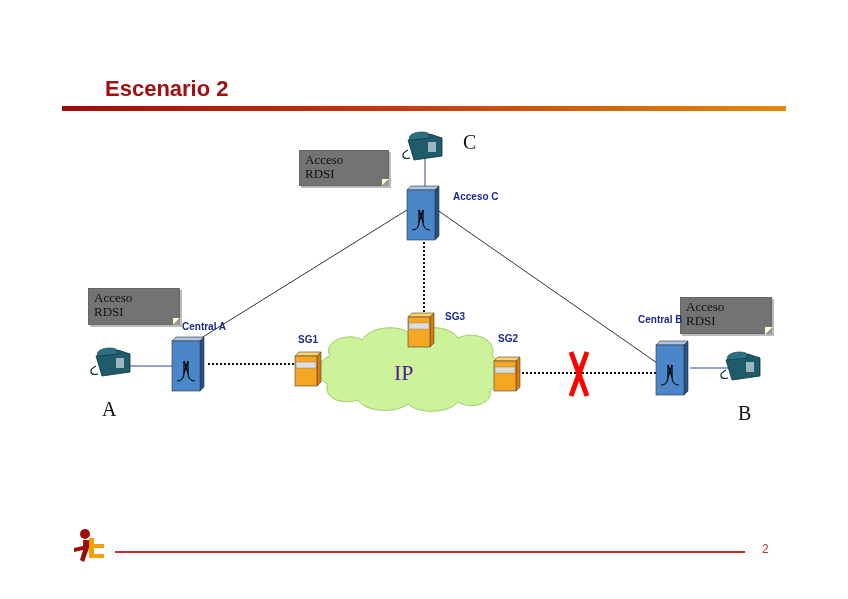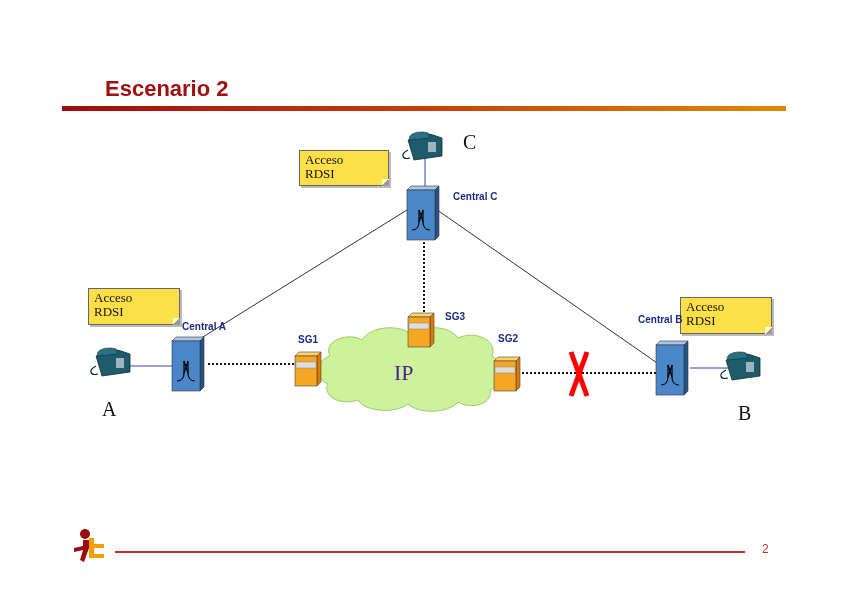--- a/index.html
+++ b/index.html
@@ -1,20 +1,20 @@
 <!DOCTYPE html>
 <html><head>
 <meta charset="utf-8">
 <style>
   html,body{margin:0;padding:0;background:#fff;}
   body{width:848px;height:599px;position:relative;overflow:hidden;font-family:"Liberation Sans",sans-serif;}
   .abs{position:absolute;}
   .title{left:105px;top:76px;font-size:22px;font-weight:bold;color:#a01010;font-family:"Liberation Sans",sans-serif;}
   .title-bar{left:62px;top:106px;width:724px;height:5px;background:linear-gradient(to right,#9b0d0d 0%,#c4400a 50%,#e08a05 100%);}
-  .note{background:#fde047;border:1px solid #666;box-shadow:2px 2px 0 #bbb;font-family:"Liberation Serif",serif;font-size:13px;line-height:14px;color:#111;padding:2px 5px;box-sizing:border-box;}
+  .note{background:#737373;border:1px solid #666;box-shadow:2px 2px 0 #bbb;font-family:"Liberation Serif",serif;font-size:13px;line-height:14px;color:#111;padding:2px 5px;box-sizing:border-box;}
   .note::after{content:"";position:absolute;right:-1px;bottom:-1px;width:7px;height:7px;background:linear-gradient(135deg,#ffffcc 50%,#999 50%);}
   .letter{font-family:"Liberation Serif",serif;font-size:20px;color:#111;}
   .clabel{font-size:10px;font-weight:bold;color:#1a2a8a;font-family:"Liberation Sans",sans-serif;}
   .sglabel{font-size:10px;font-weight:bold;color:#1a2a8a;font-family:"Liberation Sans",sans-serif;}
   .ip{font-family:"Liberation Serif",serif;font-size:22px;color:#4c1d95;text-align:right;}
   .footer-line{left:115px;top:551px;width:630px;height:2px;background:#c03030;}
   .pagenum{left:762px;top:542px;font-size:12px;color:#c03030;font-family:"Liberation Sans",sans-serif;}
   svg.net{position:absolute;left:0;top:0;}
 </style>
 </head>
@@ -114,21 +114,21 @@
 </div>
 <div class="abs note" style="left:88px;top:288px;width:92px;height:37px;">
   <div>Acceso</div>
   <div>RDSI</div>
 </div>
 <div class="abs note" style="left:680px;top:297px;width:92px;height:37px;">
   <div>Acceso</div>
   <div>RDSI</div>
 </div>
 
-<div class="abs clabel" style="left:453px;top:191px;">Central C</div>
+<div class="abs clabel" style="left:453px;top:191px;">Acceso C</div>
 <div class="abs clabel" style="left:169px;top:321px;margin-left:13px;">Central A</div>
 <div class="abs clabel" style="left:638px;top:314px;">Central B</div>
 
 <div class="abs sglabel" style="left:298px;top:334px;">SG1</div>
 <div class="abs sglabel" style="left:445px;top:311px;">SG3</div>
 <div class="abs sglabel" style="left:498px;top:333px;">SG2</div>
 
 <div class="abs ip" style="left:394px;top:360px;">IP</div>
 
 <div class="abs letter" style="left:463px;top:131px;">C</div>

